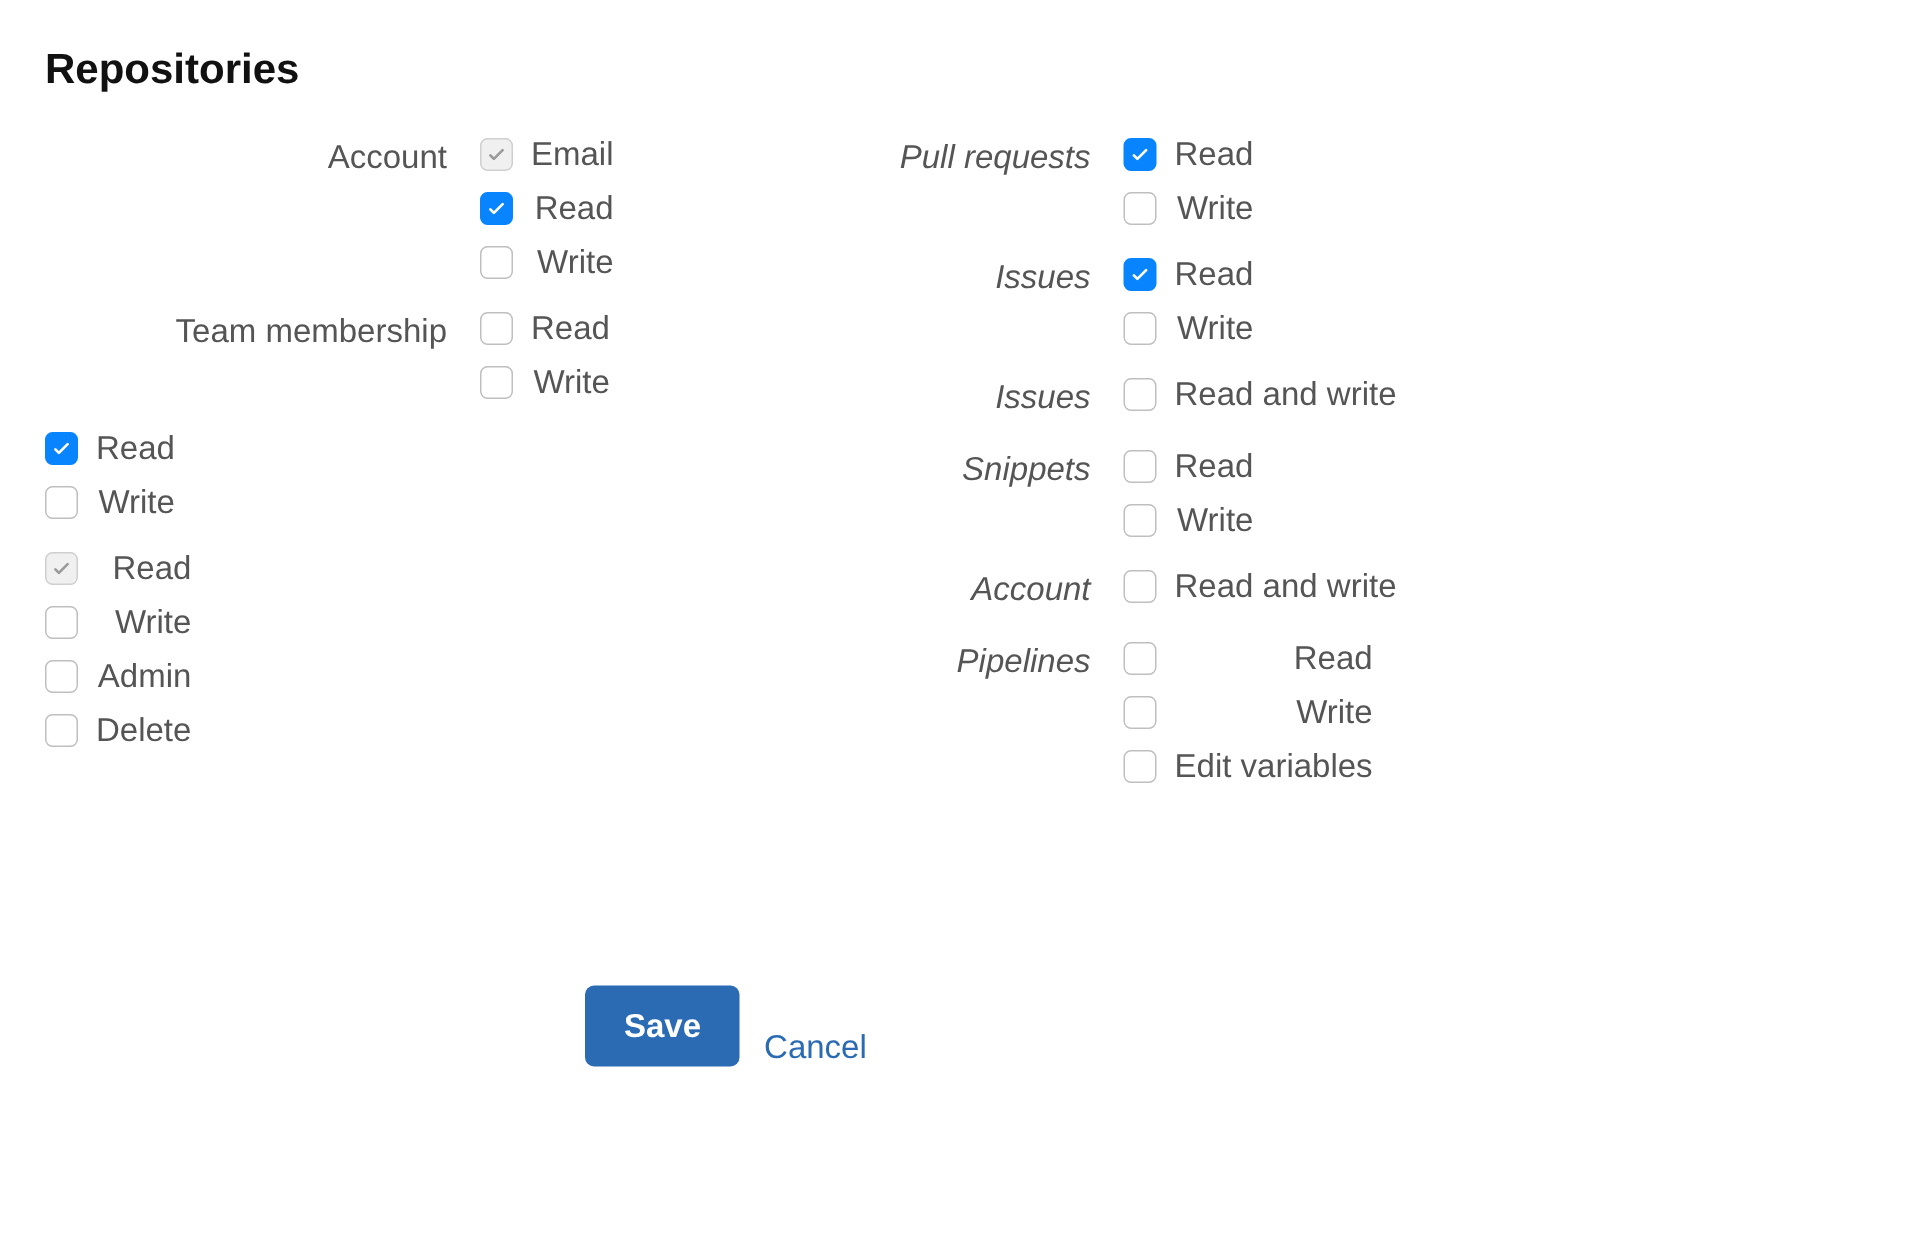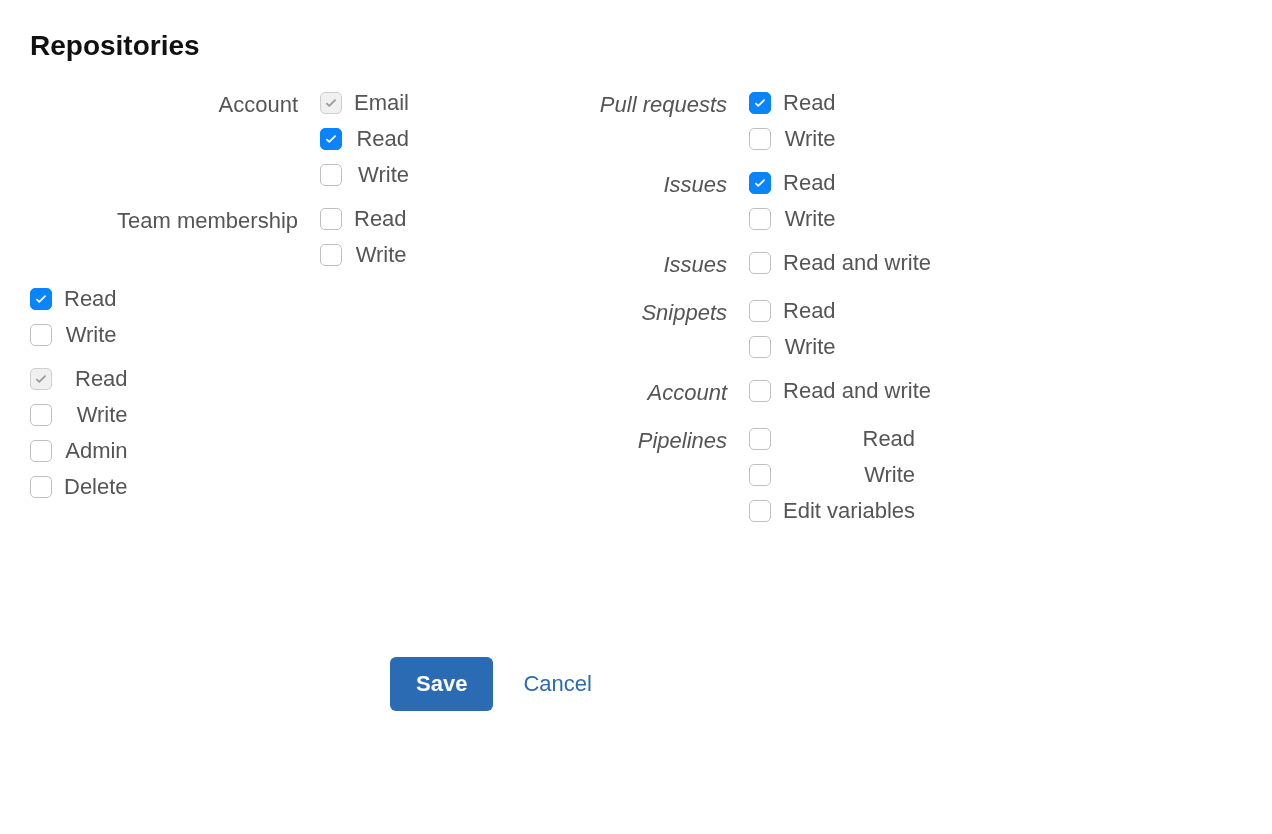--- a/index.html
+++ b/index.html
@@ -90,22 +90,22 @@
   }
   .option-label {
     font-size: 22px;
     color: #555;
     line-height: 26px;
   }
   .actions {
     margin-top: 115px;
     margin-left: 312px;
     display: flex;
-    align-items: center;
-    gap: 30px;
+    align-items: flex-end;
+    gap: 16px;
     padding-left: 48px;
   }
   .btn-primary {
     background: #2a6bb3;
     color: #fff;
     font-size: 22px;
     font-weight: 600;
     border: none;
     border-radius: 6px;
     padding: 14px 26px;

